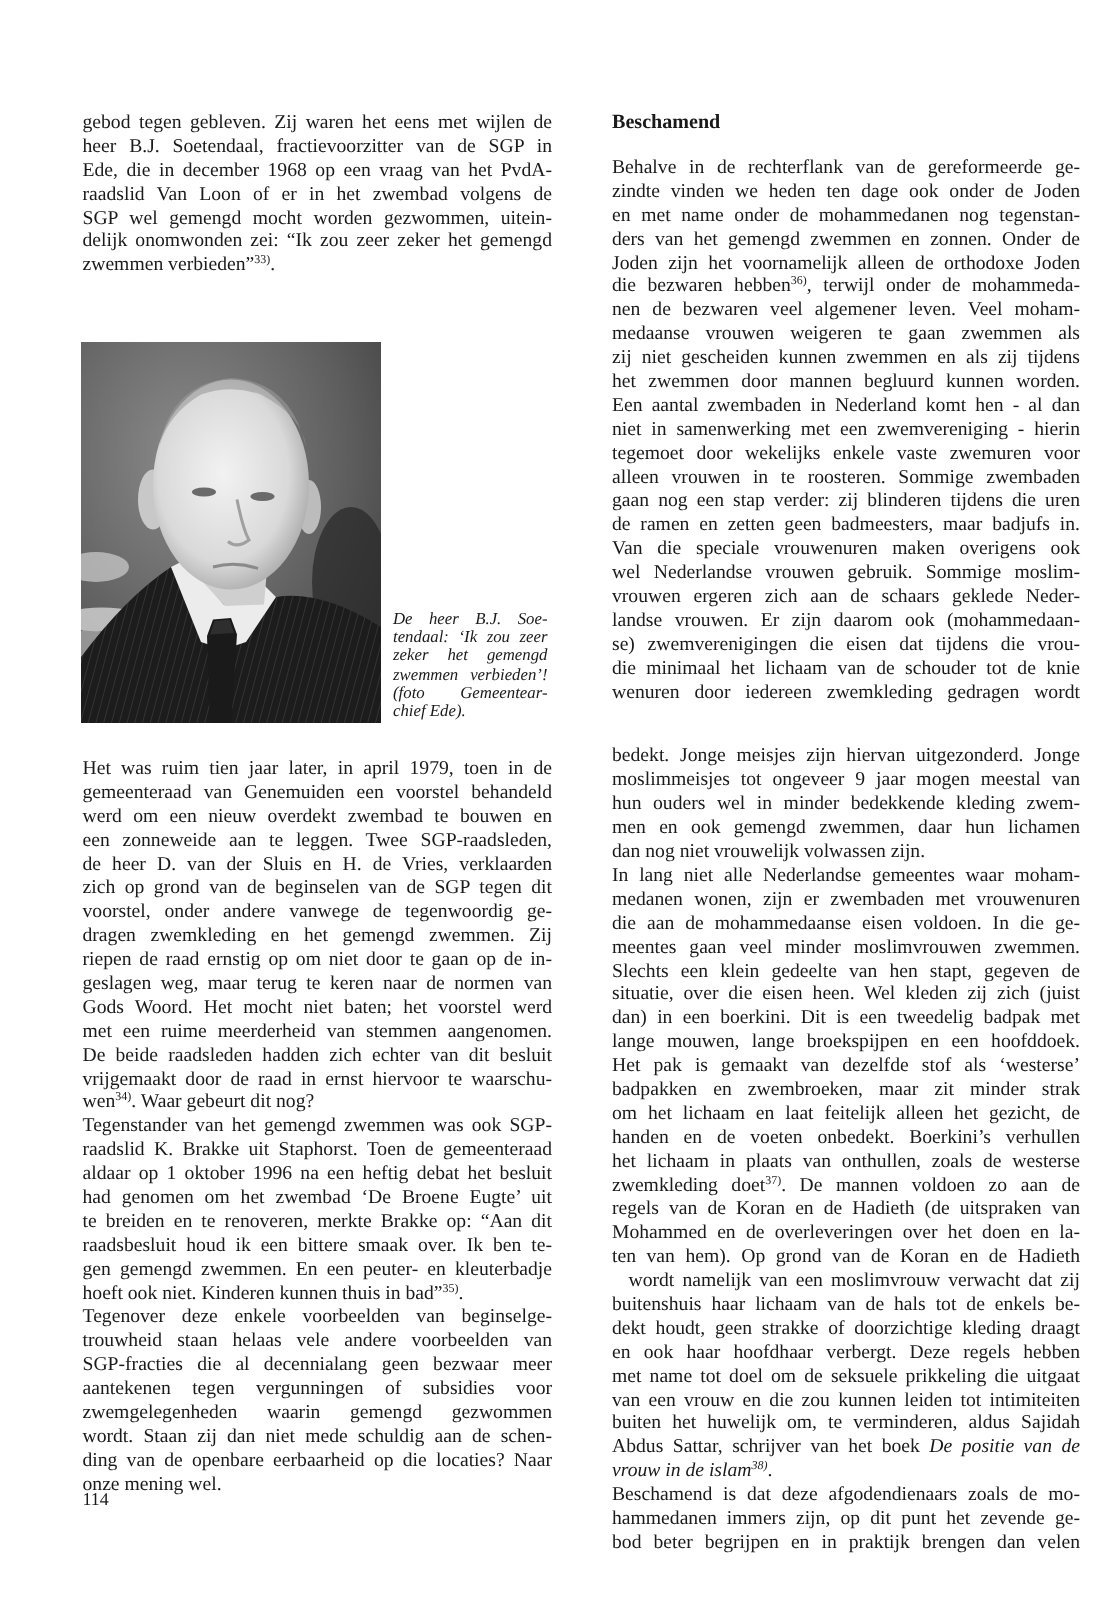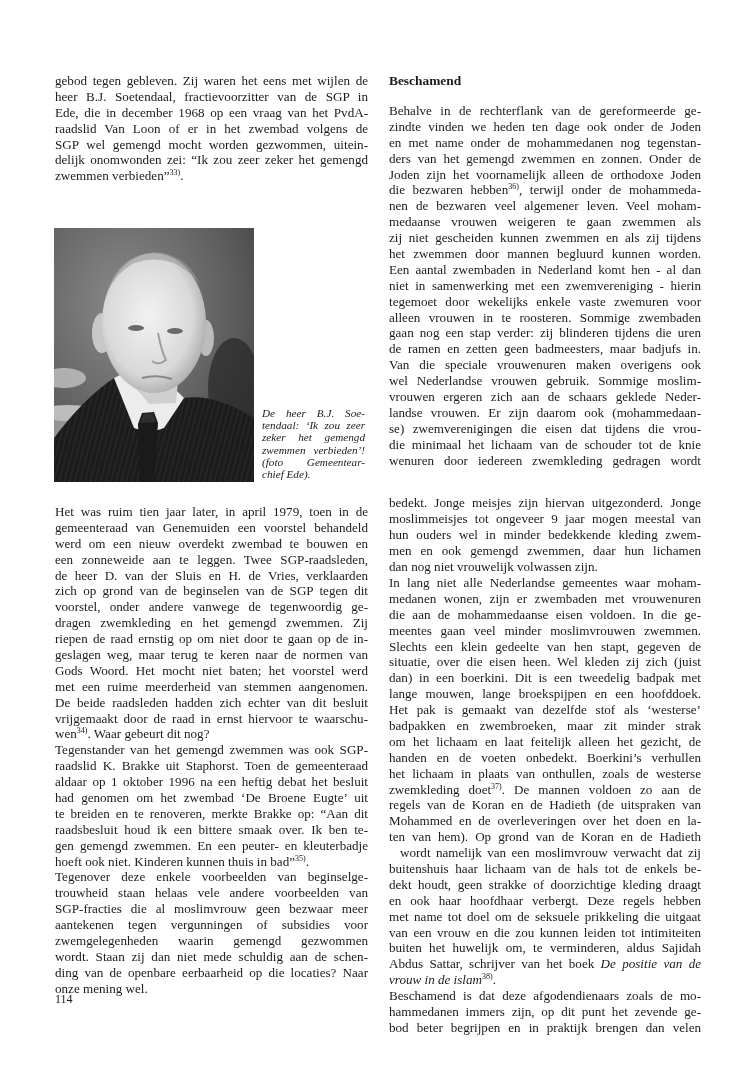--- a/index.html
+++ b/index.html
@@ -1,20 +1,20 @@
 <!DOCTYPE html>
 <html><head>
 <meta charset="utf-8">
 <style>
   html, body { margin: 0; padding: 0; background: #ffffff; }
   body { width: 738px; height: 1068px; position: relative; overflow: hidden;
          font-family: "Liberation Serif", "DejaVu Serif", serif; color: #1a1a1a; }
   .col { position: absolute; font-size: 13.1px; line-height: 15.9px; }
   .col-left { left: 55px; width: 313px; }
-  .col-right { left: 389px; width: 312px; }
+  .col-right { left: 408px; width: 312px; }
   .line { display: block; white-space: nowrap; text-align: justify; text-align-last: justify; height: 15.9px; overflow: visible; }
   .line.last { text-align-last: left; }
   .line sup, sup { font-size: 8px; vertical-align: 5px; line-height: 0; }
   .heading { font-weight: bold; font-size: 13.4px; display:block; height: 16px; }
   .photo { position: absolute; left: 54px; top: 228px; width: 200px; height: 254px;
            background: #6c6c6c; overflow: hidden; }
   .photo svg { display:block; }
   .caption { position: absolute; left: 262px; top: 407px; width: 103px;
              font-style: italic; font-size: 11.2px; line-height: 12.2px; }
   .caption .line { height: 12.2px; }
@@ -115,21 +115,21 @@
   <span class="line" style="white-space: normal;">raadslid K. Brakke uit Staphorst. Toen de gemeenteraad</span>
   <span class="line" style="white-space: normal;">aldaar op 1 oktober 1996 na een heftig debat het besluit</span>
   <span class="line" style="white-space: normal;">had genomen om het zwembad ‘De Broene Eugte’ uit</span>
   <span class="line" style="white-space: normal;">te breiden en te renoveren, merkte Brakke op: “Aan dit</span>
   <span class="line" style="white-space: normal;">raadsbesluit houd ik een bittere smaak over. Ik ben te-</span>
   <span class="line" style="white-space: normal;">gen gemengd zwemmen. En een peuter- en kleuterbadje</span>
   <span class="line last"><span>hoeft ook niet. Kinderen kunnen thuis in bad”</span><sup>35)</sup><span>.</span></span>
 
   <span class="line" style="white-space: normal;">Tegenover deze enkele voorbeelden van beginselge-</span>
   <span class="line" style="white-space: normal;">trouwheid staan helaas vele andere voorbeelden van</span>
-  <span class="line" style="white-space: normal;">SGP-fracties die al moslimvrouw geen bezwaar meer</span>
+  <span class="line" style="white-space: normal;">SGP-fracties die al decennialang geen bezwaar meer</span>
   <span class="line" style="white-space: normal;">aantekenen tegen vergunningen of subsidies voor</span>
   <span class="line" style="white-space: normal;">zwemgelegenheden waarin gemengd gezwommen</span>
   <span class="line" style="white-space: normal;">wordt. Staan zij dan niet mede schuldig aan de schen-</span>
   <span class="line" style="white-space: normal;">ding van de openbare eerbaarheid op die locaties? Naar</span>
   <span class="line last">onze mening wel.</span>
 </div>
 
 <div class="pagenum">114</div>
 
 <div class="col col-right" style="top:73px;">
@@ -182,18 +182,18 @@
   <span class="line" style="white-space: normal;">Mohammed en de overleveringen over het doen en la-</span>
   <span class="line" style="white-space: normal;">ten van hem). Op grond van de Koran en de Hadieth</span>
   <span class="line" style="white-space: normal; margin-left: 11px;">wordt namelijk van een moslimvrouw verwacht dat zij</span>
   <span class="line" style="white-space: normal;">buitenshuis haar lichaam van de hals tot de enkels be-</span>
   <span class="line" style="white-space: normal;">dekt houdt, geen strakke of doorzichtige kleding draagt</span>
   <span class="line" style="white-space: normal;">en ook haar hoofdhaar verbergt. Deze regels hebben</span>
   <span class="line" style="white-space: normal;">met name tot doel om de seksuele prikkeling die uitgaat</span>
   <span class="line" style="white-space: normal;">van een vrouw en die zou kunnen leiden tot intimiteiten</span>
   <span class="line" style="white-space: normal;">buiten het huwelijk om, te verminderen, aldus Sajidah</span>
   <span class="line" style="white-space: normal;"><span>Abdus Sattar, schrijver van het boek </span><em>De positie van de</em></span>
-  <span class="line last"><em>vrouw in de islam</em><sup style="">38)</sup><span>.</span></span>
+  <span class="line last"><em>vrouw in de islam</em><sup style="font-style:italic">38)</sup><span>.</span></span>
 
   <span class="line" style="white-space: normal;">Beschamend is dat deze afgodendienaars zoals de mo-</span>
   <span class="line" style="white-space: normal;">hammedanen immers zijn, op dit punt het zevende ge-</span>
   <span class="line" style="white-space: normal;">bod beter begrijpen en in praktijk brengen dan velen</span>
 </div>
 
 </body></html>

